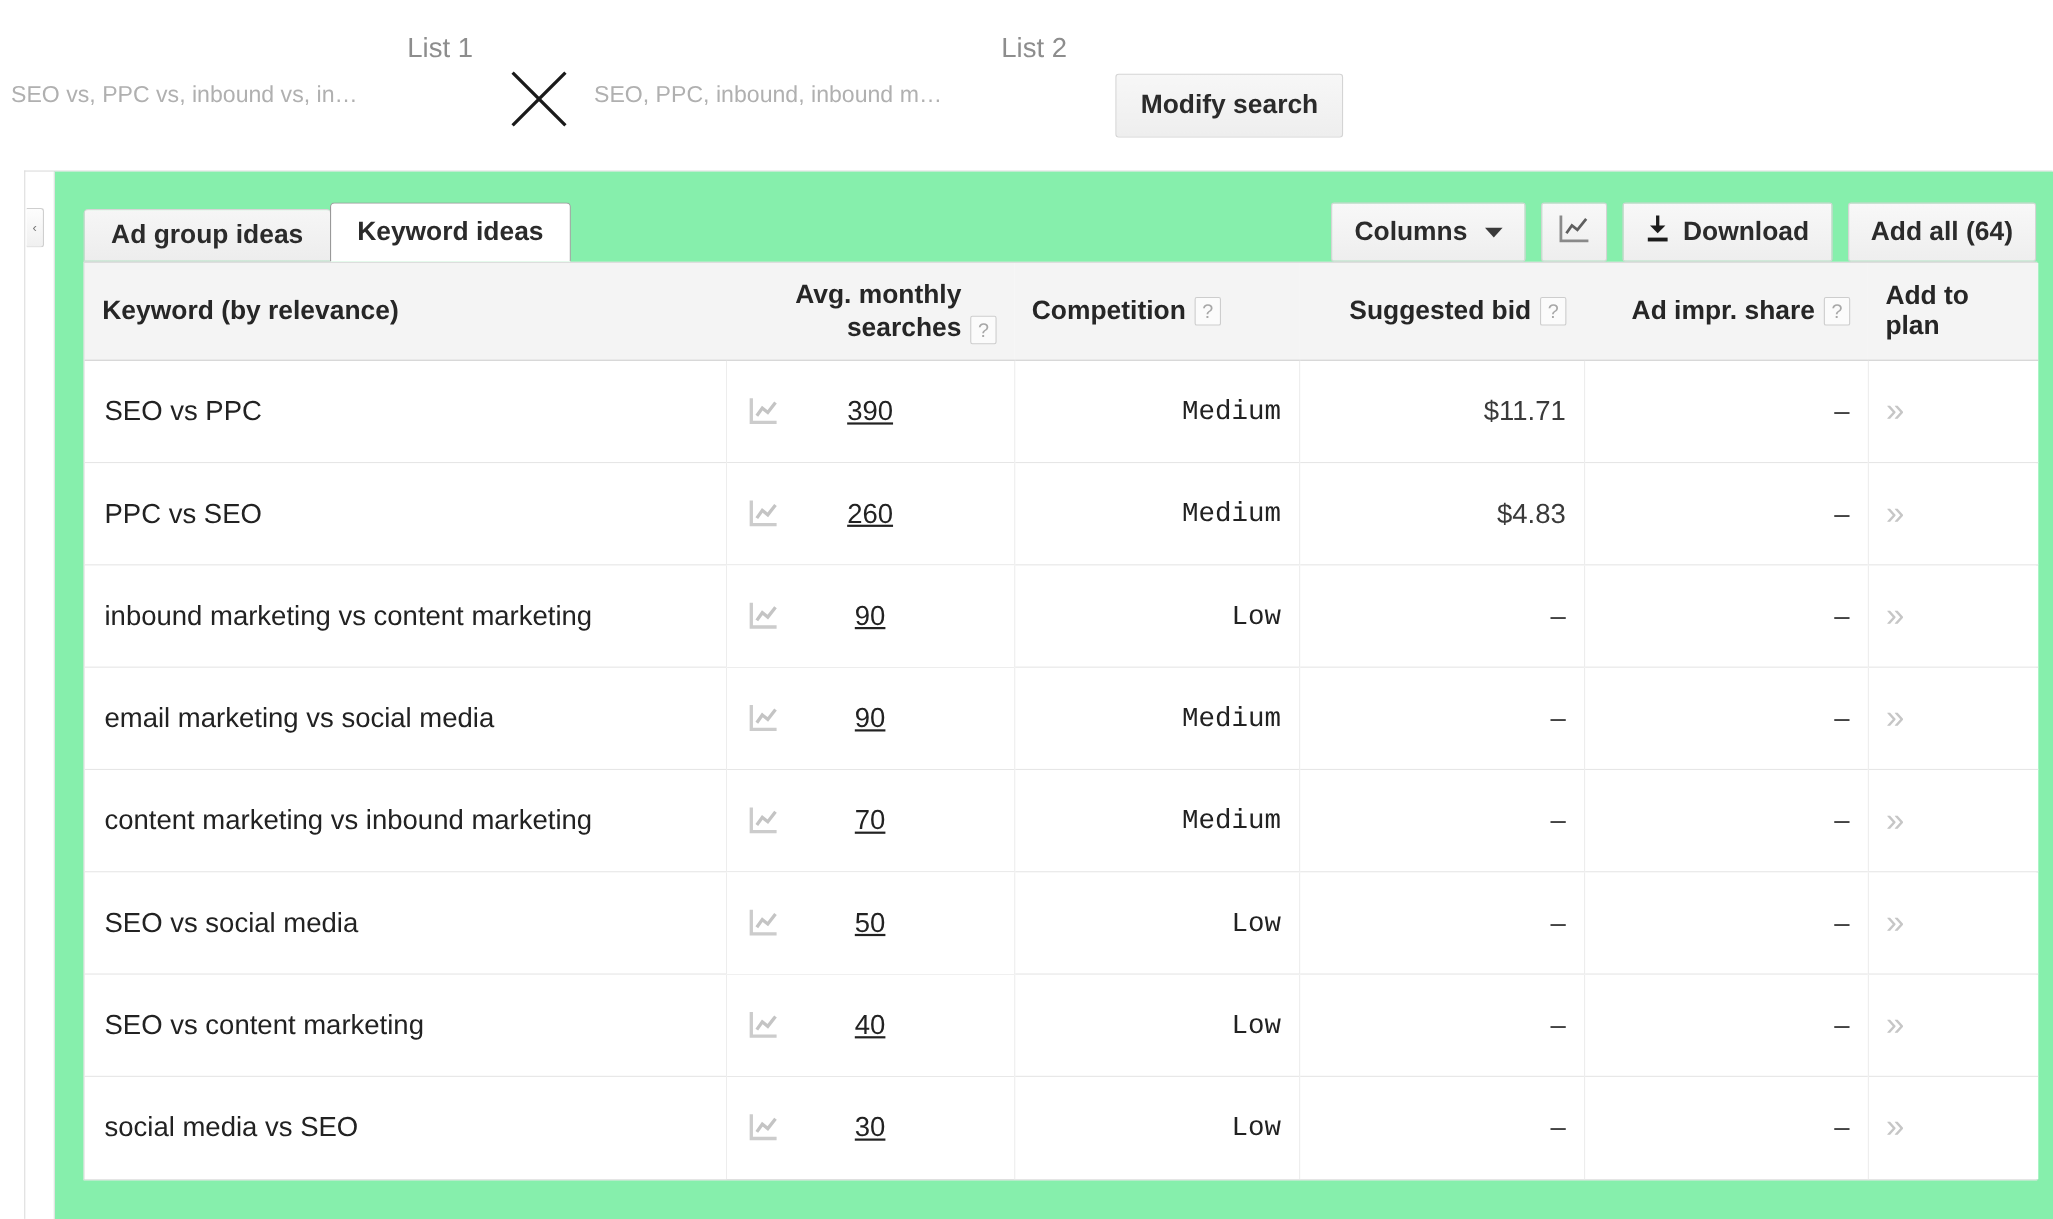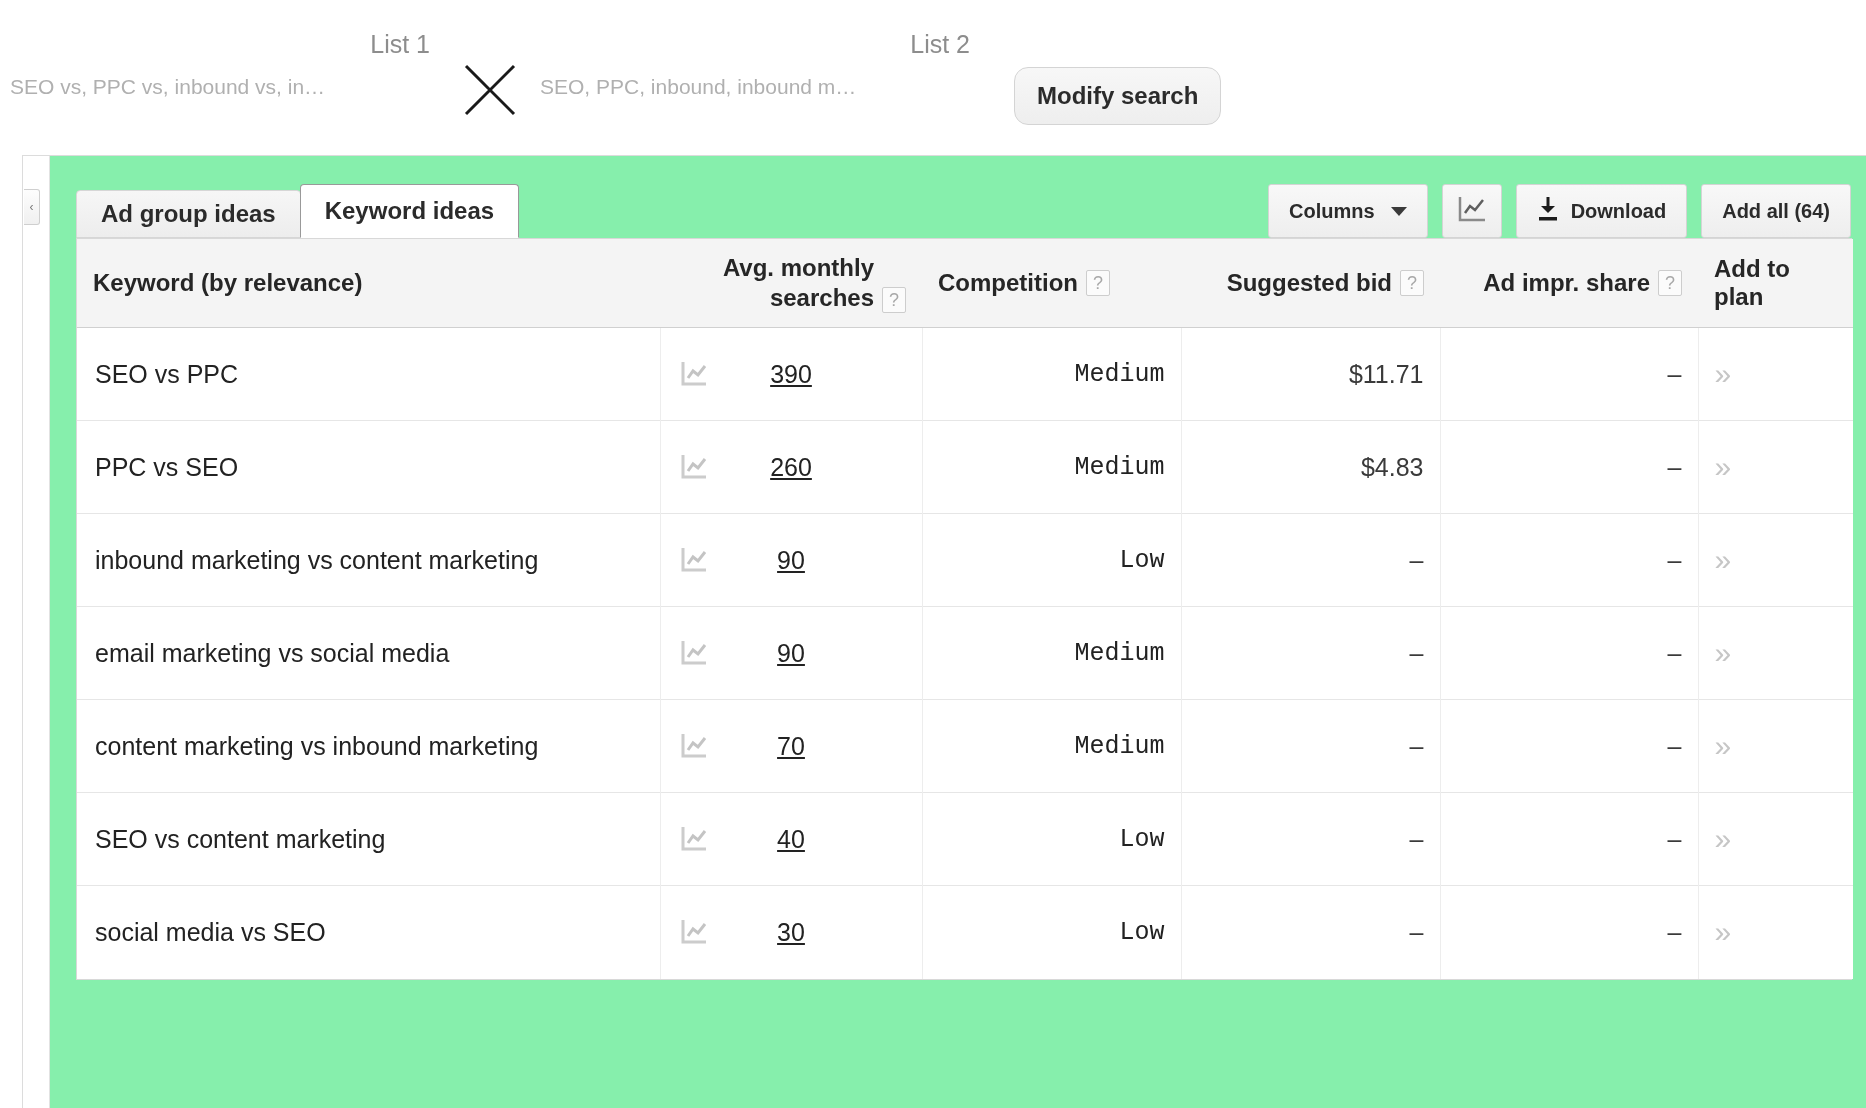--- a/index.html
+++ b/index.html
@@ -42,21 +42,21 @@
     left: 460px; top: 60px;
     width: 60px; height: 60px;
   }
   .modify-btn {
     position: absolute;
     left: 1014px; top: 67px;
     height: 58px;
     padding: 0 22px;
     background: linear-gradient(#f7f7f7, #eeeeee);
     border: 1px solid #d4d4d4;
-    border-radius: 14px;
+    border-radius: 3px;
     font-family: "Liberation Sans", sans-serif;
     font-size: 24px;
     font-weight: bold;
     color: #2b2b2b;
     cursor: pointer;
     white-space: nowrap;
   }
 
   
   .outer-panel {
@@ -133,21 +133,21 @@
     align-items: center;
     gap: 14px;
   }
   .tb-btn {
     height: 54px;
     padding: 0 20px;
     background: linear-gradient(#f8f8f8, #eeeeee);
     border: 1px solid #d4d4d4;
     border-radius: 3px;
     font-family: "Liberation Sans", sans-serif;
-    font-size: 20px;
+    font-size: 24px;
     font-weight: bold;
     color: #2b2b2b;
     cursor: pointer;
     display: flex;
     align-items: center;
     gap: 12px;
     white-space: nowrap;
   }
   .tb-btn.icon-only { padding: 0 14px; }
   .caret {
@@ -401,20 +401,31 @@
               <td class="td-searches"><span class="spark"><svg width="30" height="28" viewBox="0 0 30 28">
                     <path d="M4 2 L4 24 L27 24" fill="none" stroke="#cccccc" stroke-width="3"></path>
                     <polyline points="9,18 14,11 19,15 26,6" fill="none" stroke="#c4c4c4" stroke-width="3"></polyline>
                   </svg></span><span>70</span></td>
               <td class="td-comp"><span>Medium</span></td>
               <td class="td-bid"><span class="dash">–</span></td>
               <td class="td-share"><span class="dash">–</span></td>
               <td class="td-add"><span class="chev2">»</span></td>
             </tr>
             <tr>
+              <td class="td-keyword"><span>SEO vs social media</span></td>
+              <td class="td-searches"><span class="spark"><svg width="30" height="28" viewBox="0 0 30 28">
+                    <path d="M4 2 L4 24 L27 24" fill="none" stroke="#cccccc" stroke-width="3"></path>
+                    <polyline points="9,18 14,11 19,15 26,6" fill="none" stroke="#c4c4c4" stroke-width="3"></polyline>
+                  </svg></span><span>50</span></td>
+              <td class="td-comp"><span>Low</span></td>
+              <td class="td-bid"><span class="dash">–</span></td>
+              <td class="td-share"><span class="dash">–</span></td>
+              <td class="td-add"><span class="chev2">»</span></td>
+            </tr>
+            <tr>
               <td class="td-keyword"><span>SEO vs content marketing</span></td>
               <td class="td-searches"><span class="spark"><svg width="30" height="28" viewBox="0 0 30 28">
                     <path d="M4 2 L4 24 L27 24" fill="none" stroke="#cccccc" stroke-width="3"></path>
                     <polyline points="9,18 14,11 19,15 26,6" fill="none" stroke="#c4c4c4" stroke-width="3"></polyline>
                   </svg></span><span>40</span></td>
               <td class="td-comp"><span>Low</span></td>
               <td class="td-bid"><span class="dash">–</span></td>
               <td class="td-share"><span class="dash">–</span></td>
               <td class="td-add"><span class="chev2">»</span></td>
             </tr>

